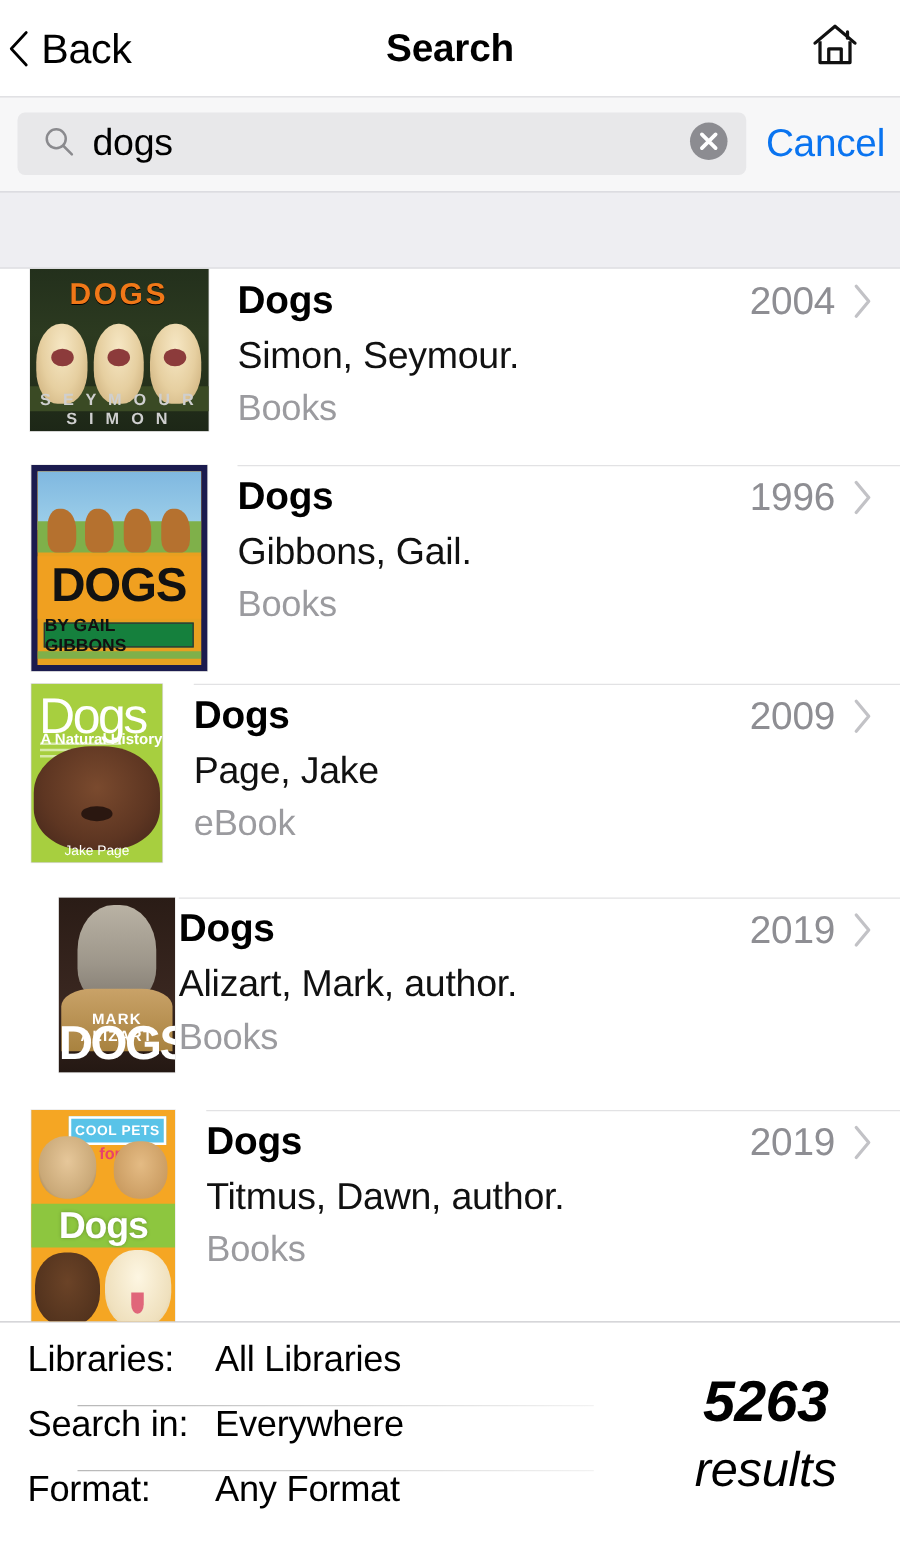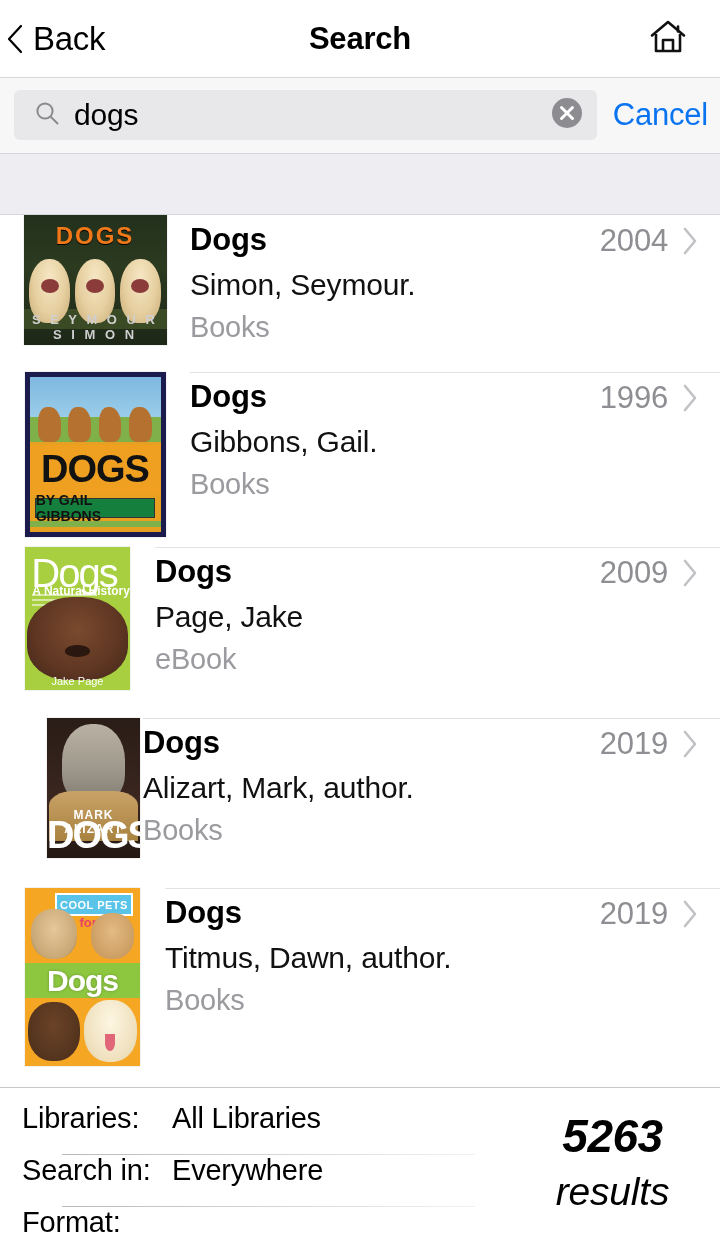--- a/index.html
+++ b/index.html
@@ -90,21 +90,21 @@
   .row-meta { flex: none; display: flex; align-items: flex-start; gap: 14px; padding-top: 3px; padding-right: 22px; }
   .r-year { font-size: 31px; color: #8e8e93; letter-spacing: -0.2px; }
   .chev-right { width: 16px; height: 28px; display: block; margin-top: 4px; }
 
   
   .footer {
     flex: none;
     background: #ffffff;
     border-top: 1px solid #c9c9cd;
     display: flex;
-    height: 158px;
+    height: 188px;
   }
   .filters { flex: 1; padding: 14px 0 0 22px; }
   .filter-row {
     display: flex; align-items: baseline;
     height: 52px;
     cursor: pointer;
     position: relative;
   }
   .filter-row + .filter-row::before {
     content: ""; position: absolute; left: 40px; right: 30px; top: 0;
@@ -408,20 +408,21 @@
     <div class="filter-row">
           <div class="f-label">Libraries:</div>
      <div class="f-value">All Libraries</div>
         </div>
         <div class="filter-row">
           <div class="f-label">Search in:</div>
      <div class="f-value">Everywhere</div>
         </div>
         <div class="filter-row">
           <div class="f-label">Format:</div>
+     <div class="f-value">Any Format</div>
         </div>
       </div>
     <div class="count-box">
       <div class="count-num">5263</div>
       <div class="count-label">results</div>
     </div>
   </div>
 
 </div>
 

